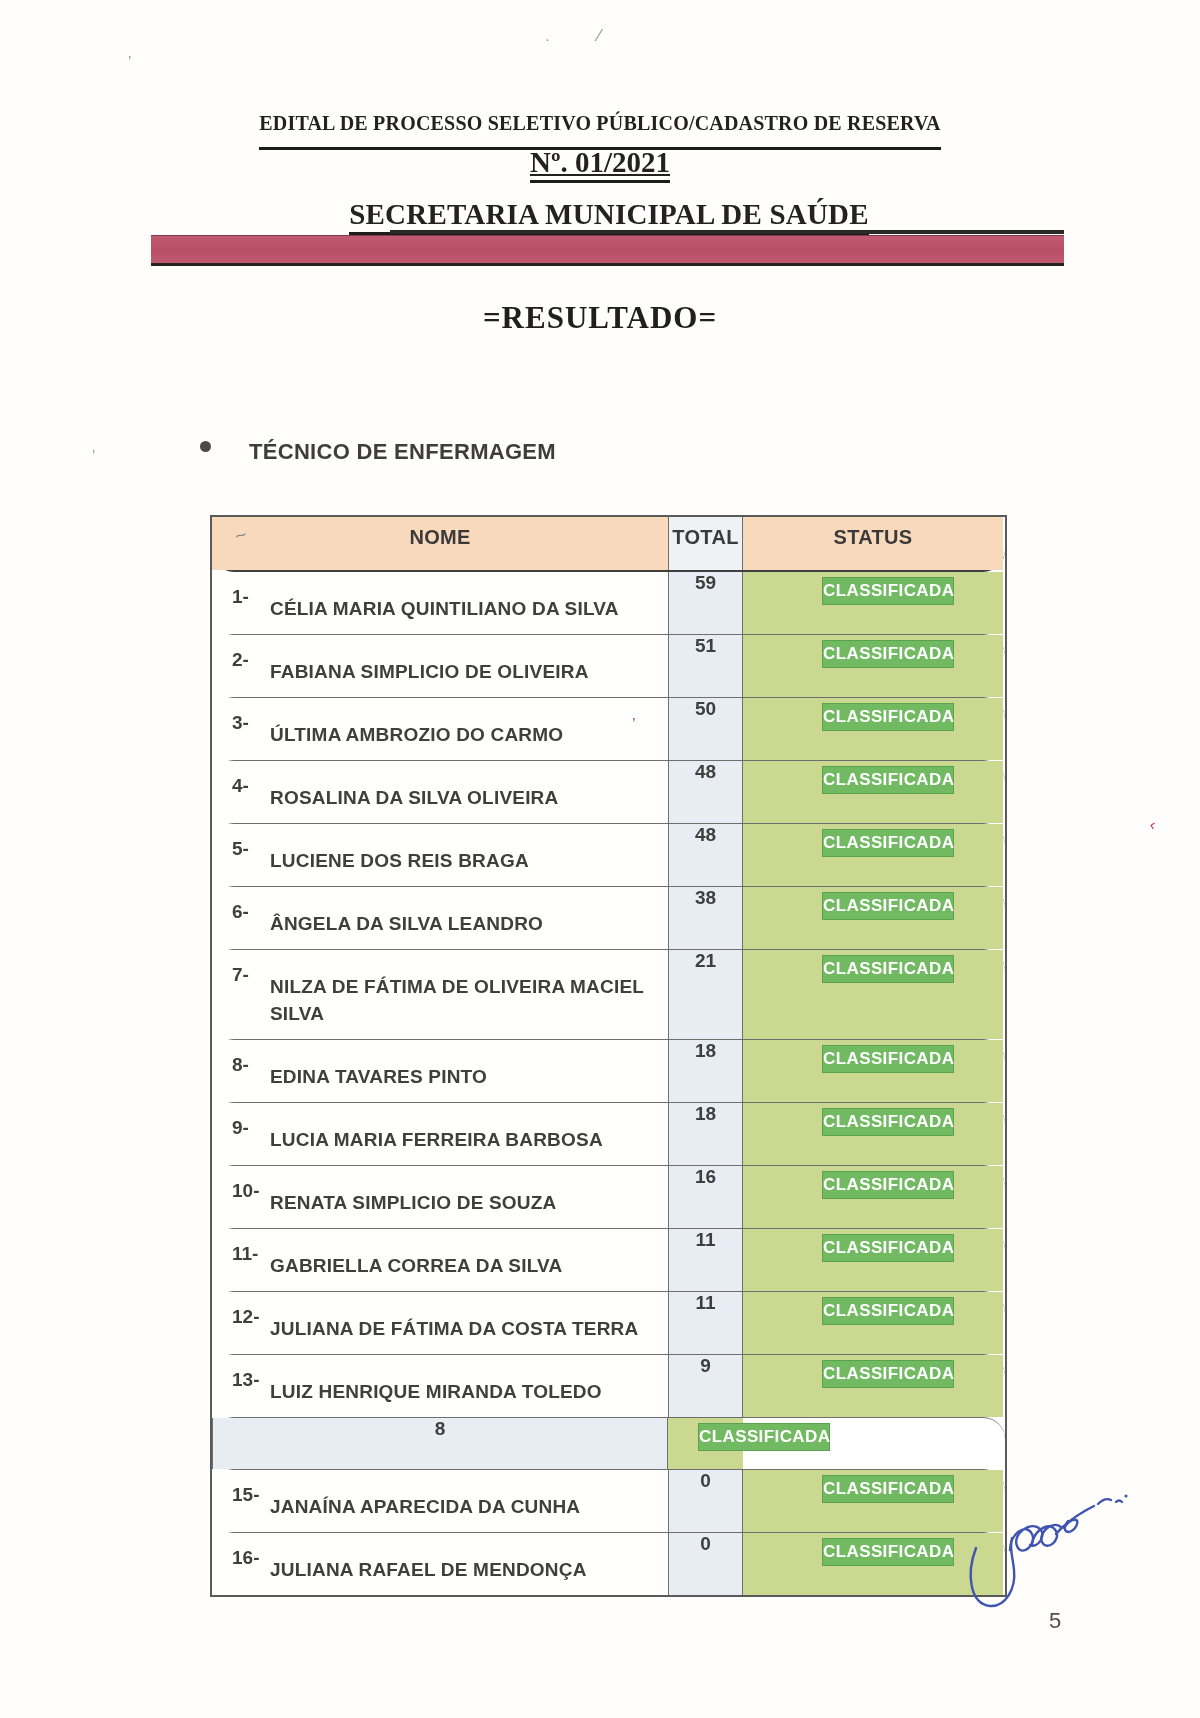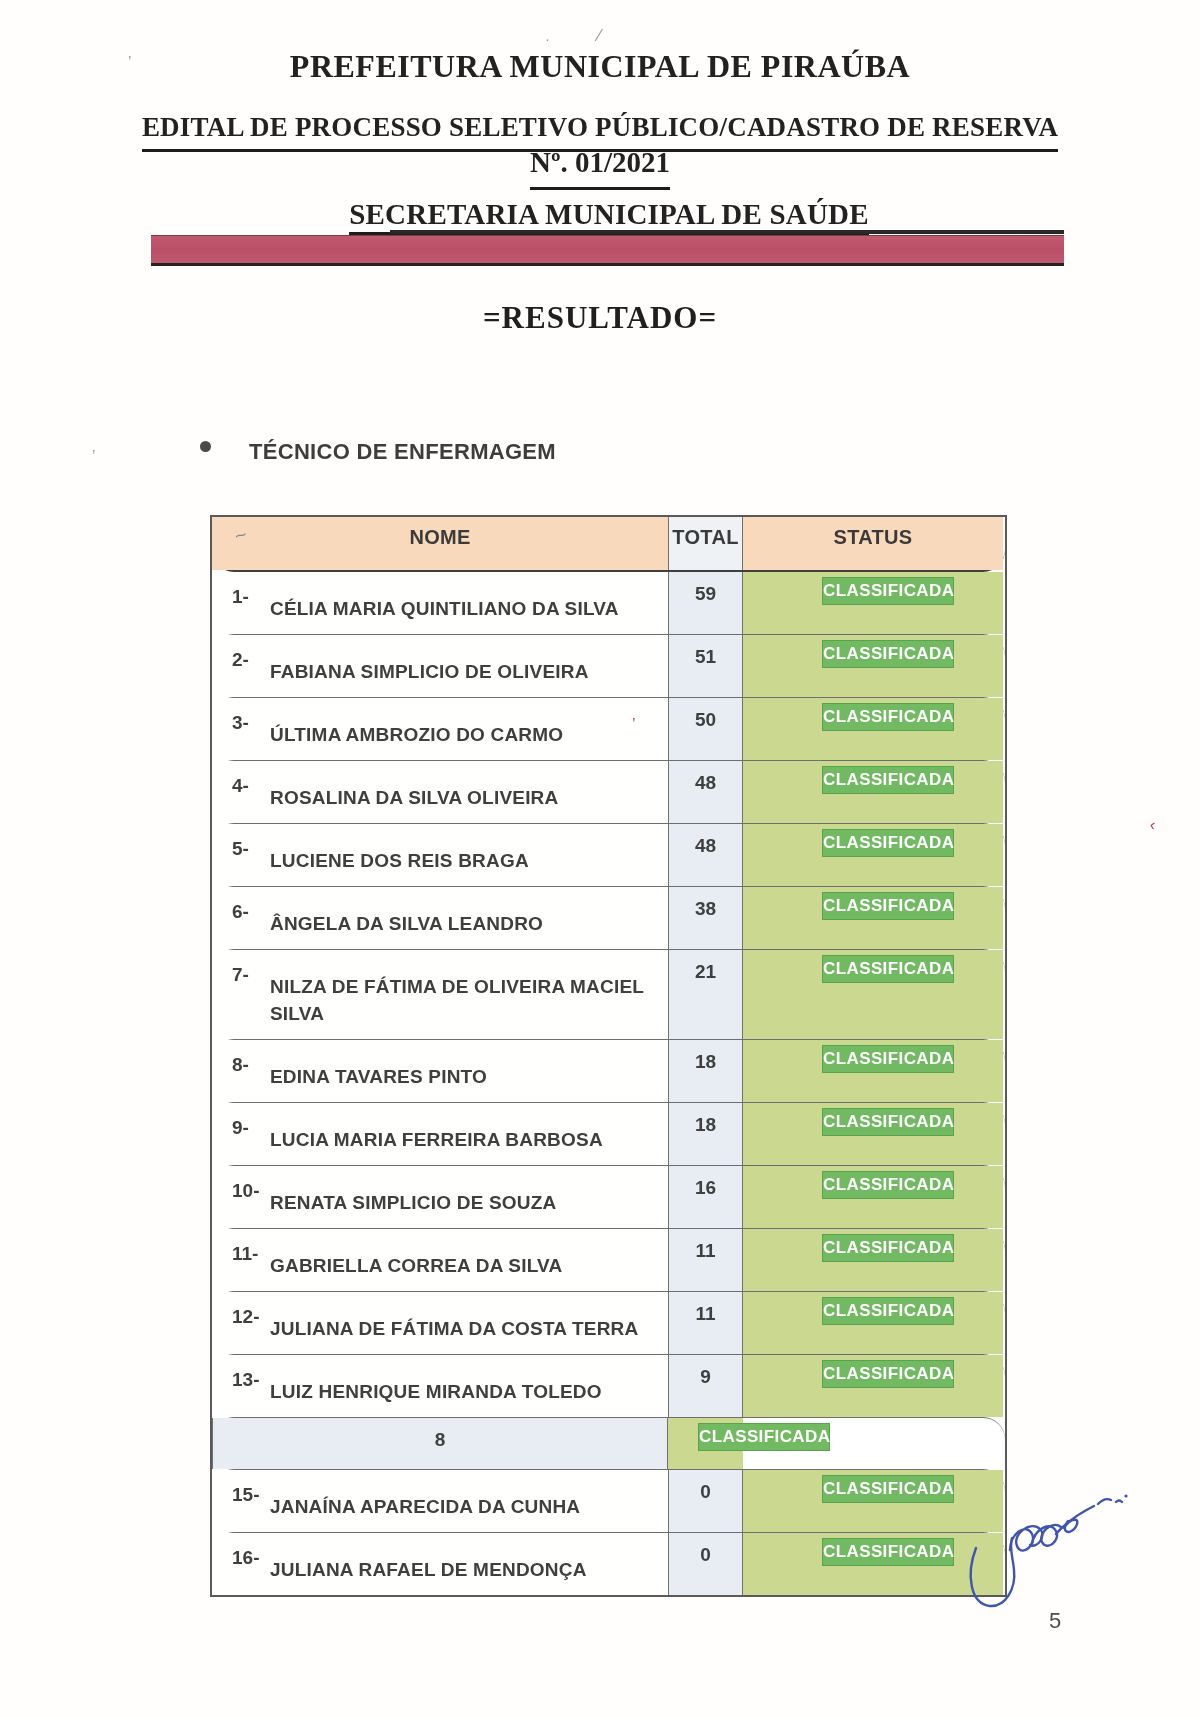--- a/index.html
+++ b/index.html
@@ -12,27 +12,27 @@
     overflow:hidden;
   }
   
   .serif{font-family:"Liberation Serif","DejaVu Serif",serif;font-weight:bold;color:#222;}
   .doc-title{
     position:absolute;top:48px;left:0;width:100%;
     text-align:center;font-size:32px;letter-spacing:.5px;
   }
   .edital-wrap{position:absolute;top:112px;left:0;width:100%;text-align:center;}
   .edital-line{
-    display:inline-block;font-size:27px;letter-spacing:.2px;
-    border-bottom:3px solid #1c1c1c;padding-bottom:6px;text-align:right;
+    display:inline-block;font-size:20px;letter-spacing:.2px;
+    border-bottom:3px solid #1c1c1c;padding-bottom:12px;text-align:right;
   }
   .edital-num-wrap{position:absolute;top:146px;left:0;width:100%;text-align:center;}
   .edital-num{
     display:inline-block;font-size:29px;
-    border-bottom:3px solid #1c1c1c;padding-bottom:8px;
+    border-bottom:3px solid #1c1c1c;padding-bottom:1px;text-decoration:underline;
   }
   .dept-wrap{position:absolute;top:198px;left:9px;width:100%;text-align:center;}
   .dept{
     display:inline-block;font-size:29px;letter-spacing:.2px;
     border-bottom:3px solid #1c1c1c;padding-bottom:1px;
   }
   
   .bar-topline{
     position:absolute;left:390px;top:230px;width:674px;height:4px;
     background:#2b2826;
@@ -87,21 +87,21 @@
   }
   .rowname{
     max-width:380px;
     font-size:19px;font-weight:bold;color:#3f3f3f;line-height:27px;
     letter-spacing:.2px;
     margin-top:12px;
   }
   .total-cell{
     background:var(--total_column_fill);
     border-left:1px solid #707070;border-right:1px solid #707070;
-    text-align:center;padding-top:11px;
+    text-align:center;
     font-size:19px;font-weight:bold;color:#3f3f3f;
   }
   .status-cell{
     background:var(--status_column_fill);
     text-align:center;padding-top:5px;padding-left:30px;
   }
   .badge{
     display:inline-block;width:130px;height:26px;line-height:26px;
     background:var(--badge_fill);
     border:1px solid #5aa34e;
@@ -121,21 +121,20 @@
   .tilde-mark{
     position:absolute;left:235px;top:524px;color:#8a8a8a;font-size:20px;
     transform:rotate(-18deg);pointer-events:none;
   }
 </style>
 </head>
 <body>
 
 <div class="page">
 
-  <div class="doc-title serif">PREFEITURA MUNICIPAL DE PIRAÚBA</div>
 
   <div class="edital-wrap">
     <span class="edital-line serif">EDITAL DE PROCESSO SELETIVO PÚBLICO/CADASTRO DE RESERVA</span>
   </div>
   <div class="edital-num-wrap">
     <span class="edital-num serif">Nº. 01/2021</span>
   </div>
   <div class="dept-wrap">
     <span class="dept serif">SECRETARIA MUNICIPAL DE SAÚDE</span>
   </div>

